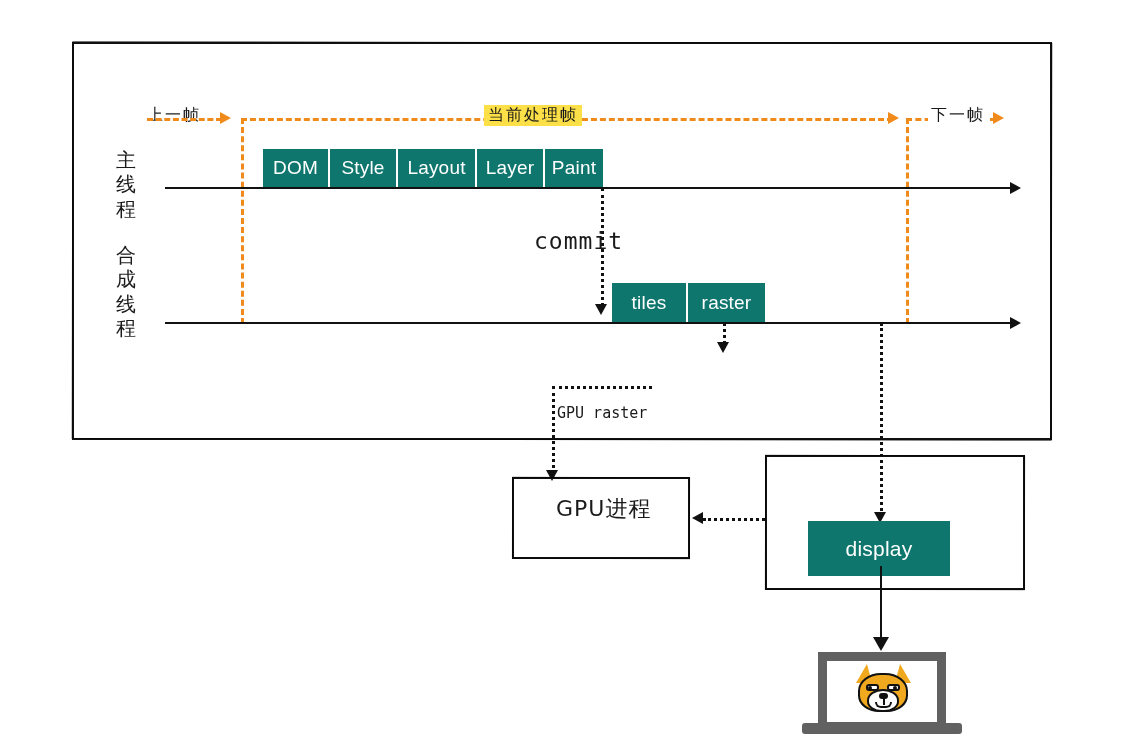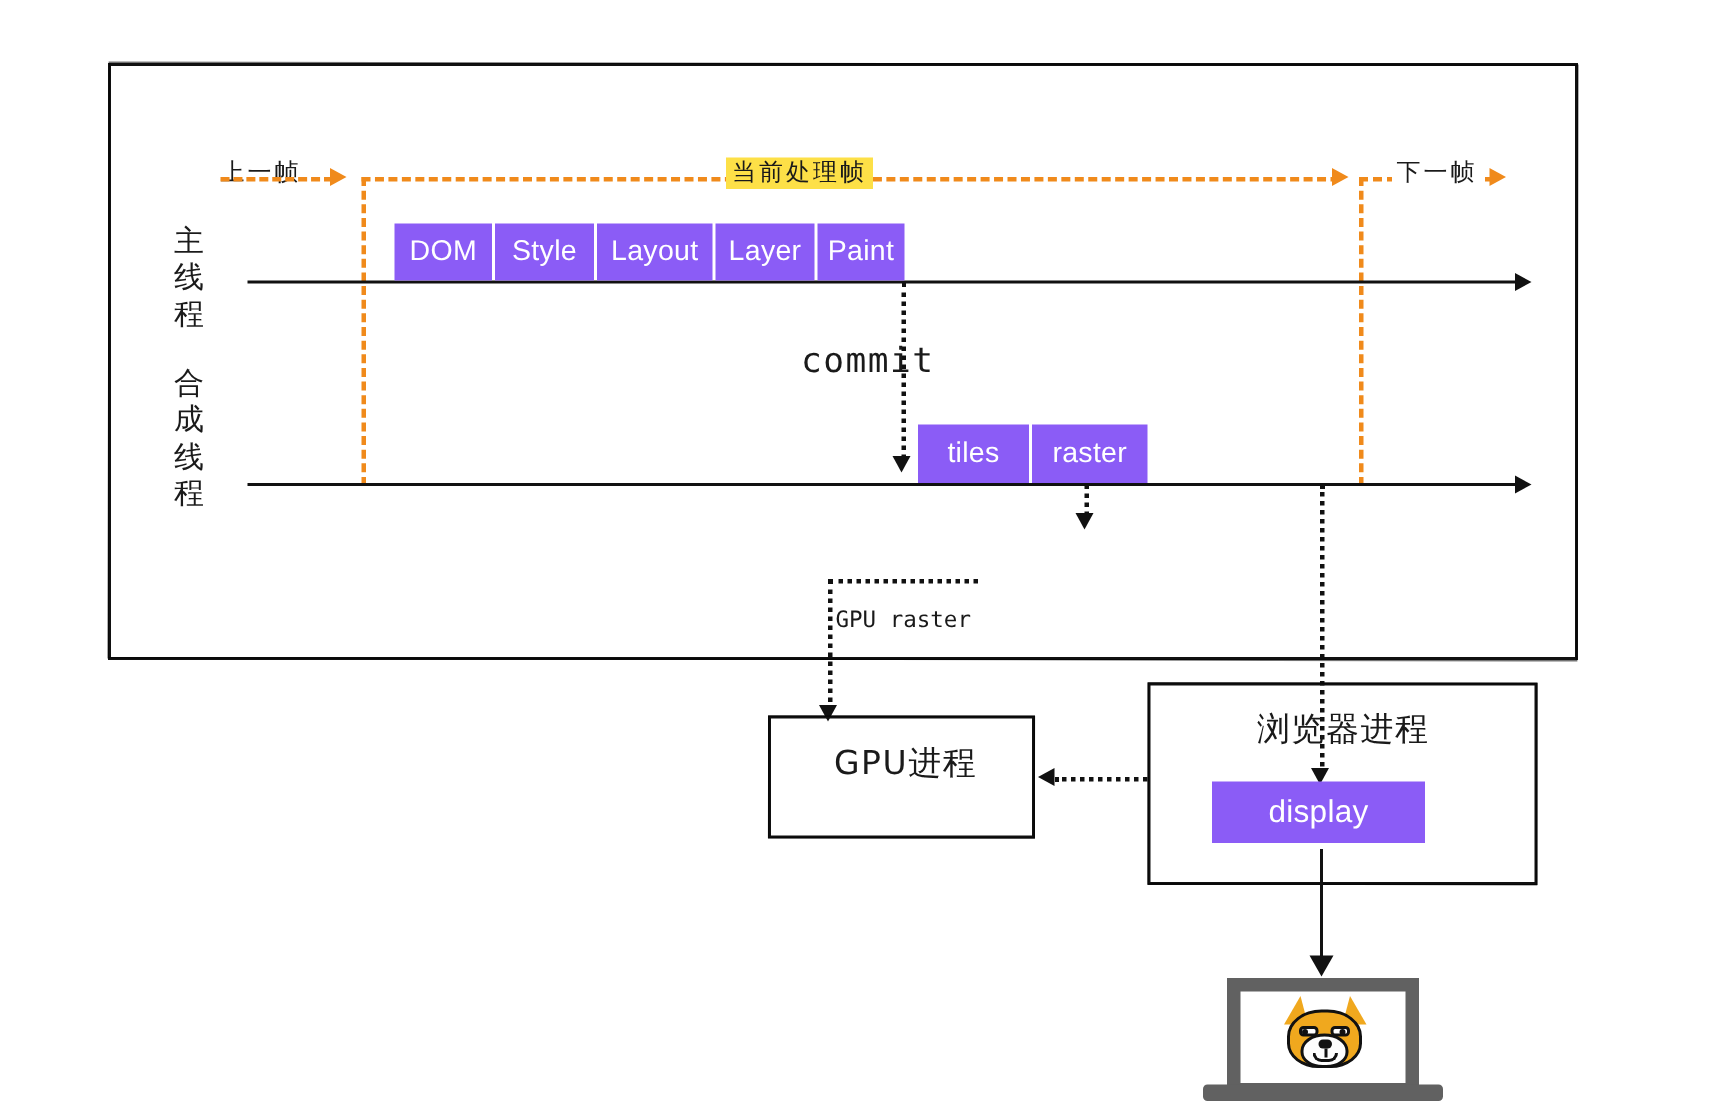--- a/index.html
+++ b/index.html
@@ -11,21 +11,21 @@
   
   .abs{position:absolute;box-sizing:border-box;}
 
   
   .sketch-box{position:absolute;box-sizing:border-box;border:2px solid #111;
               background:transparent;}
   .sketch-box::before{content:"";position:absolute;left:-2px;top:-2px;right:-2px;bottom:-2px;
               border:1px solid rgba(0,0,0,.55);transform:rotate(.12deg);pointer-events:none;}
 
   
-  .blue{position:absolute;box-sizing:border-box;background:#8b5cf6;color:#fff;
+  .blue{position:absolute;box-sizing:border-box;background:#0f766e;color:#fff;
         display:flex;align-items:center;justify-content:center;
         font-size:19px;letter-spacing:.2px;white-space:nowrap;}
 
   
   .hline{position:absolute;height:0;border-top:2px solid #111;}
   .vline{position:absolute;width:0;border-left:2px solid #111;}
 
   
   .dot-v{position:absolute;width:0;border-left:3px dotted #111;}
   .dot-h{position:absolute;height:0;border-top:3px dotted #111;}
@@ -133,23 +133,22 @@
   <div class="dot-v" style="left:880px;top:323px;height:193px;"></div>
   <div class="arrow-d" style="left:874px;top:512px;"></div>
 
   <div class="sketch-box" style="left:512px;top:477px;width:178px;height:82px;"></div>
   <div class="t cn" style="left:556px;top:494px;font-size:22px;letter-spacing:1px;">GPU进程</div>
 
   <div class="dot-h" style="left:703px;top:518px;width:62px;"></div>
   <div class="arrow-l" style="left:692px;top:512px;"></div>
 
   <div class="sketch-box" style="left:765px;top:455px;width:260px;height:135px;"></div>
-  <div class="t cn" style="left:838px;top:471px;font-size:22px;letter-spacing:1px;">浏览器进程</div>
 
-  <div class="blue" style="left:808px;top:521px;width:142px;height:41px;font-size:21px;">display</div>
+  <div class="blue" style="left:808px;top:521px;width:142px;height:55px;font-size:21px;">display</div>
 
   <div class="vline" style="left:880px;top:566px;height:75px;"></div>
   <div class="arrow-d" style="left:873px;top:637px;border-top-width:14px;border-left-width:8px;border-right-width:8px;"></div>
 
   <div class="lap-screen" style="left:818px;top:652px;width:128px;height:79px;"></div>
   <div class="lap-base" style="left:802px;top:723px;width:160px;height:11px;"></div>
 
   <div class="doge" style="left:855px;top:662px;width:56px;height:56px;">
 
     <div class="abs" style="left:1px;top:2px;width:0;height:0;border-left:11px solid transparent;border-right:5px solid transparent;border-bottom:19px solid #F0A81E;"></div>

